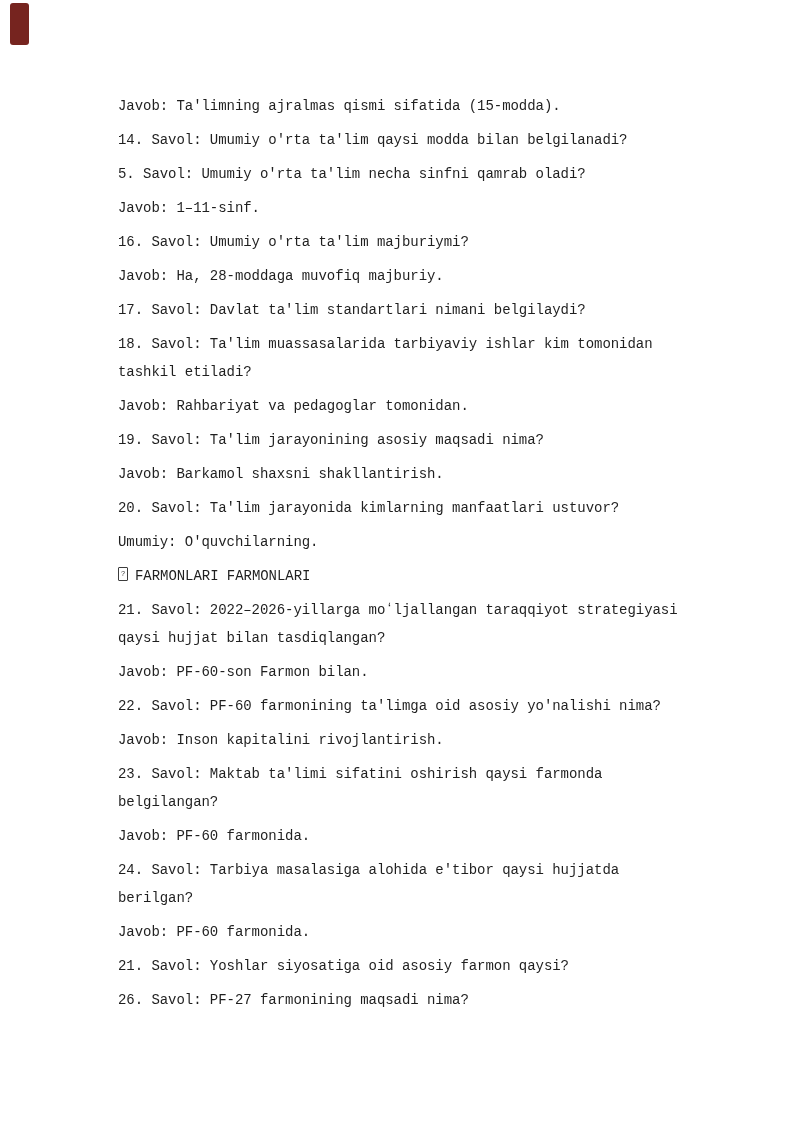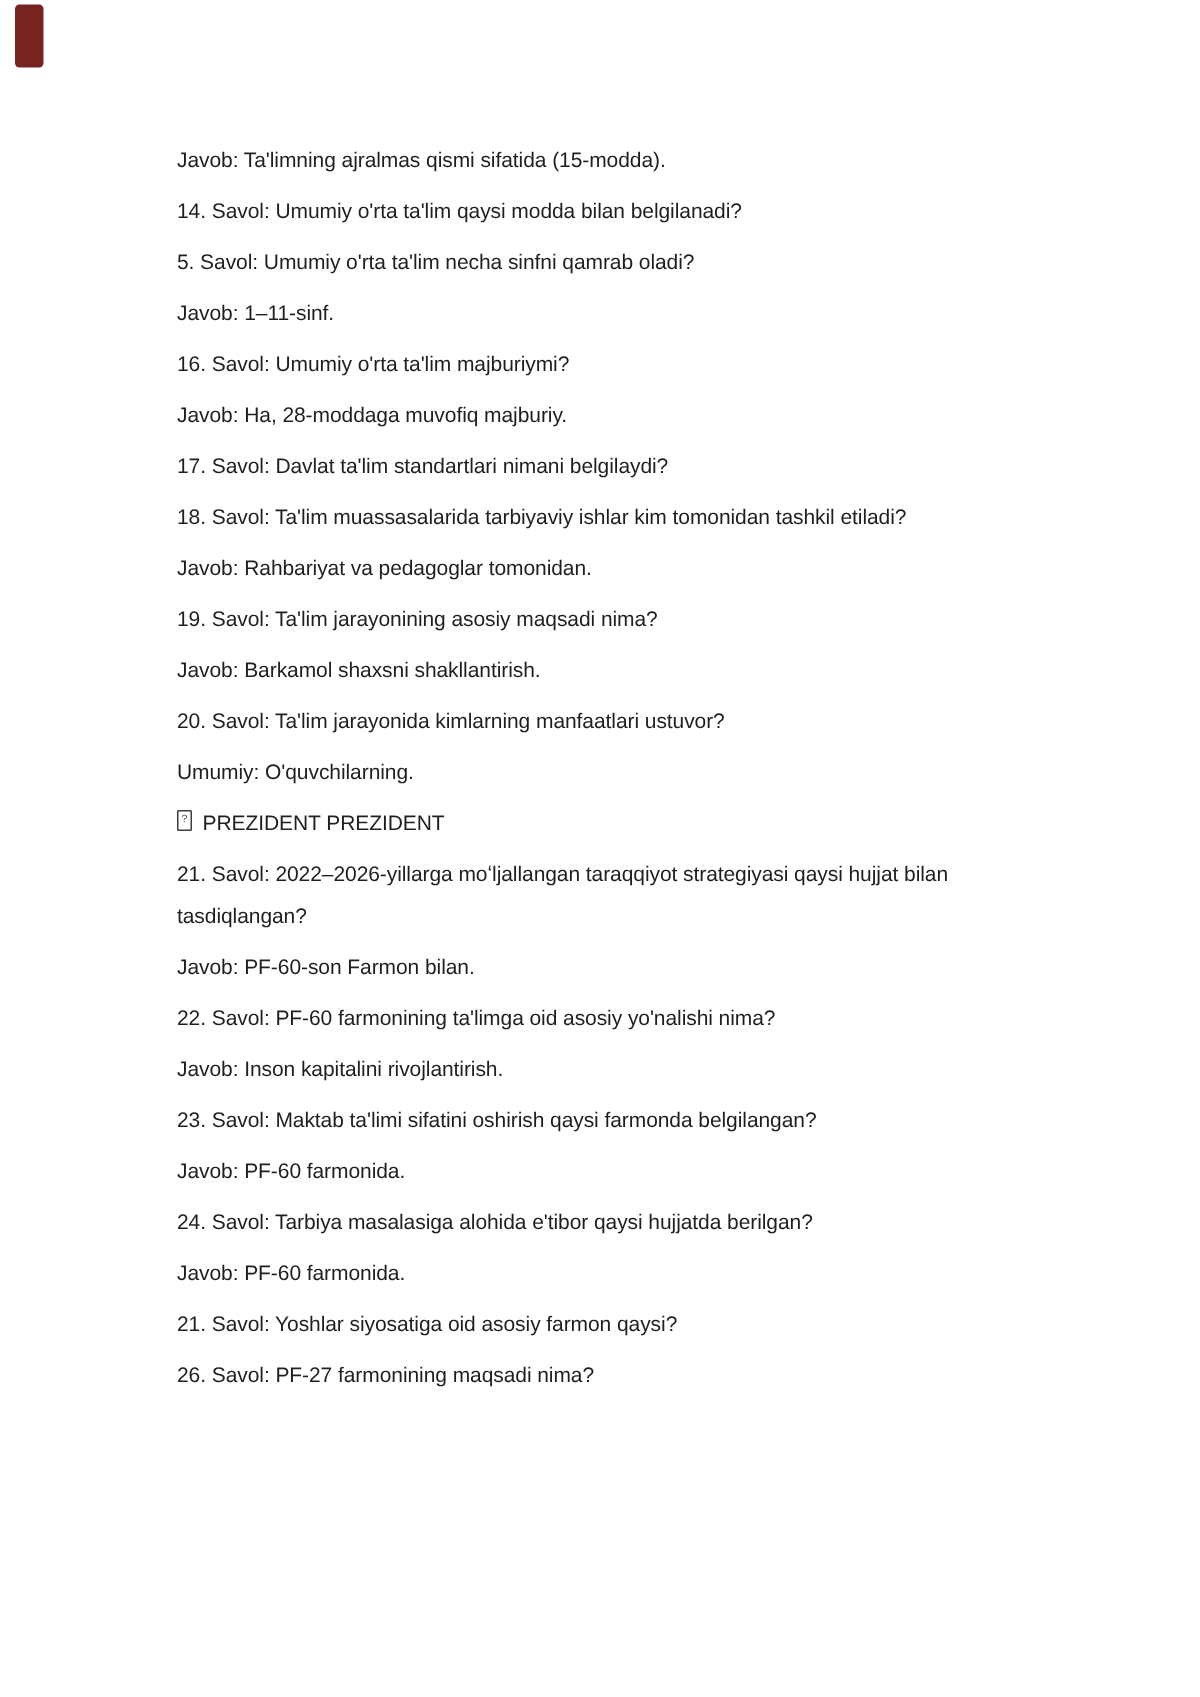--- a/index.html
+++ b/index.html
@@ -33,20 +33,21 @@
     top: 92px;
     width: 578px;
     font-size: 14px;
     line-height: 28px;
     letter-spacing: -0.05px;
     text-align: left;
   }
   .content p {
     margin: 0 0 6px 0;
     padding: 0;
+    font-family: Liberation Mono, monospace;
   }
   .heading {
     text-transform: none;
   }
   .tofu {
     display: inline-block;
     box-sizing: border-box;
     width: 10px;
     height: 14px;
     border: 1px solid #3c3c3c;
@@ -75,21 +76,21 @@
     <p>16. Savol: Umumiy o'rta ta'lim majburiymi?</p>
     <p>Javob: Ha, 28-moddaga muvofiq majburiy.</p>
     <p>17. Savol: Davlat ta'lim standartlari nimani belgilaydi?</p>
     <p>18. Savol: Ta'lim muassasalarida tarbiyaviy ishlar kim tomonidan tashkil etiladi?</p>
     <p>Javob: Rahbariyat va pedagoglar tomonidan.</p>
     <p>19. Savol: Ta'lim jarayonining asosiy maqsadi nima?</p>
     <p>Javob: Barkamol shaxsni shakllantirish.</p>
     <p>20. Savol: Ta'lim jarayonida kimlarning manfaatlari ustuvor?</p>
     <p>Umumiy: O'quvchilarning.</p>
 
-    <p class="heading"><span class="tofu">?</span><span>PREZIDENT PREZIDENT</span></p>
+    <p class="heading"><span class="tofu">?</span><span>FARMONLARI FARMONLARI</span></p>
 
     <p>21. Savol: 2022–2026-yillarga moʻljallangan taraqqiyot strategiyasi qaysi hujjat bilan tasdiqlangan?</p>
     <p>Javob: PF-60-son Farmon bilan.</p>
     <p>22. Savol: PF-60 farmonining ta'limga oid asosiy yo'nalishi nima?</p>
     <p>Javob: Inson kapitalini rivojlantirish.</p>
     <p>23. Savol: Maktab ta'limi sifatini oshirish qaysi farmonda belgilangan?</p>
     <p>Javob: PF-60 farmonida.</p>
     <p>24. Savol: Tarbiya masalasiga alohida e'tibor qaysi hujjatda berilgan?</p>
     <p>Javob: PF-60 farmonida.</p>
     <p>21. Savol: Yoshlar siyosatiga oid asosiy farmon qaysi?</p>

